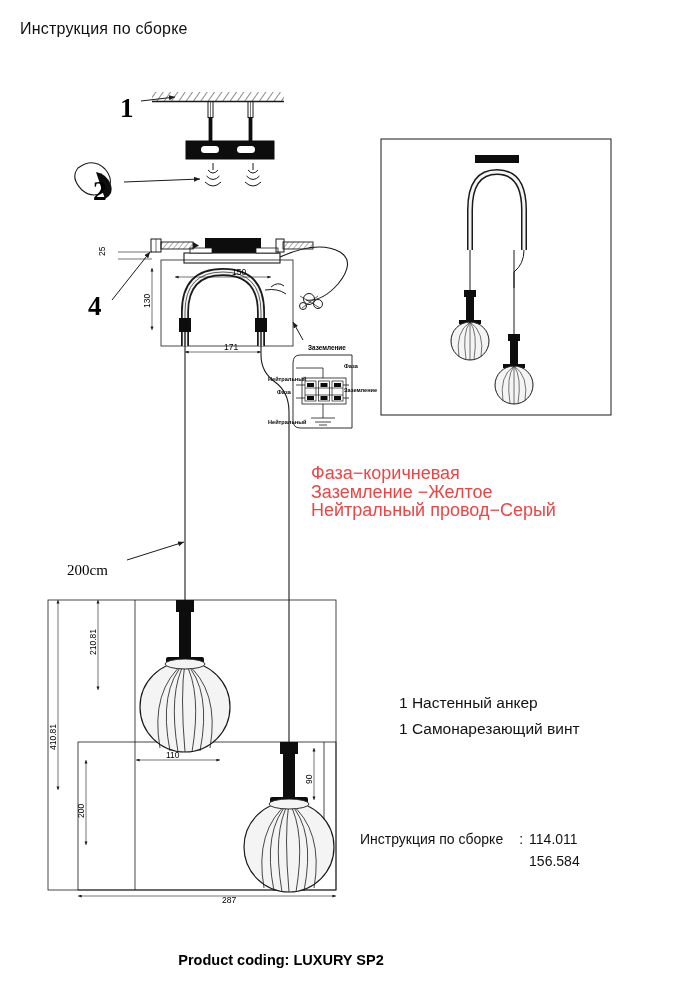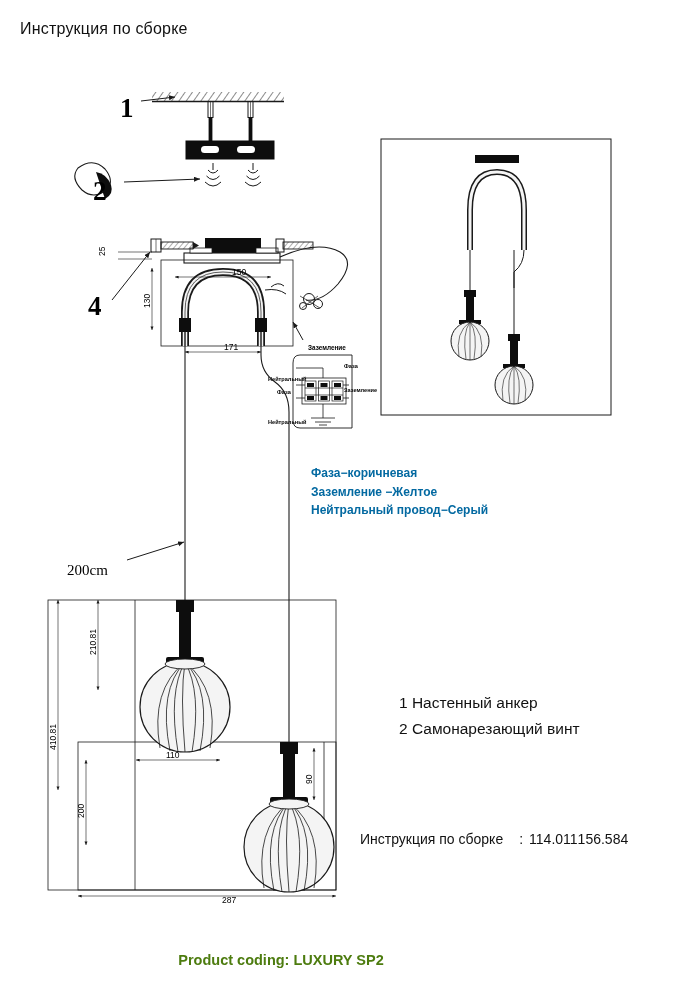--- a/index.html
+++ b/index.html
@@ -43,46 +43,46 @@
     font-size: 15.5px;
     line-height: 26px;
     color: #111;
     margin-left: 27px;
   }
   .legend div { white-space: nowrap; }
   .wire-legend {
     position: absolute;
     left: 311px;
     top: 464px;
-    font-size: 12px;
+    font-size: 18px;
     line-height: 18.5px;
-    font-weight: bold;
-    color: #0369a1;
+    font-weight: normal;
+    color: #ef4444;
   }
   .codes {
     position: absolute;
     left: 360px;
     top: 828px;
     font-size: 14px;
     line-height: 22px;
     color: #111;
   }
   .codes .row { display: flex; }
   .codes .label { white-space: nowrap; }
   .codes .colon { margin-left: 16px; margin-right: 6px; }
-  .codes .vals { display: flex; }
+  .codes .vals { display: flex; flex-direction: column; }
   .footer {
     position: absolute;
     left: 0;
     top: 952px;
     width: 562px;
     text-align: center;
     font-size: 14.5px;
     font-weight: bold;
-    color: #4d7c0f;
+    color: #000000;
   }
   .dim { font-family: "Liberation Sans", sans-serif; font-size: 8.5px; fill: #000; }
   .dim-v { font-family: "Liberation Sans", sans-serif; font-size: 8.5px; fill: #000; }
   .callout-num {
     font-family: "Liberation Serif", serif;
     font-size: 27px;
     font-weight: bold;
     fill: #000;
   }
   .tiny { font-family: "Liberation Sans", sans-serif; font-size: 5.6px; fill: #000; font-weight: bold; }
@@ -382,21 +382,21 @@
   </svg>
 
   <div class="wire-legend">
     <div>Фаза−коричневая</div>
     <div>Заземление −Желтое</div>
     <div>Нейтральный провод−Серый</div>
   </div>
 
   <div class="legend">
     <div>1 Настенный анкер</div>
-    <div>2 Самонарезающий винт</div>
+    <div>1 Самонарезающий винт</div>
   </div>
 
   <div class="codes">
     <div class="row">
       <span class="label">Инструкция по сборке</span>
       <span class="colon">:</span>
       <span class="vals">
         <span>114.011</span>
         <span>156.584</span>
       </span>

